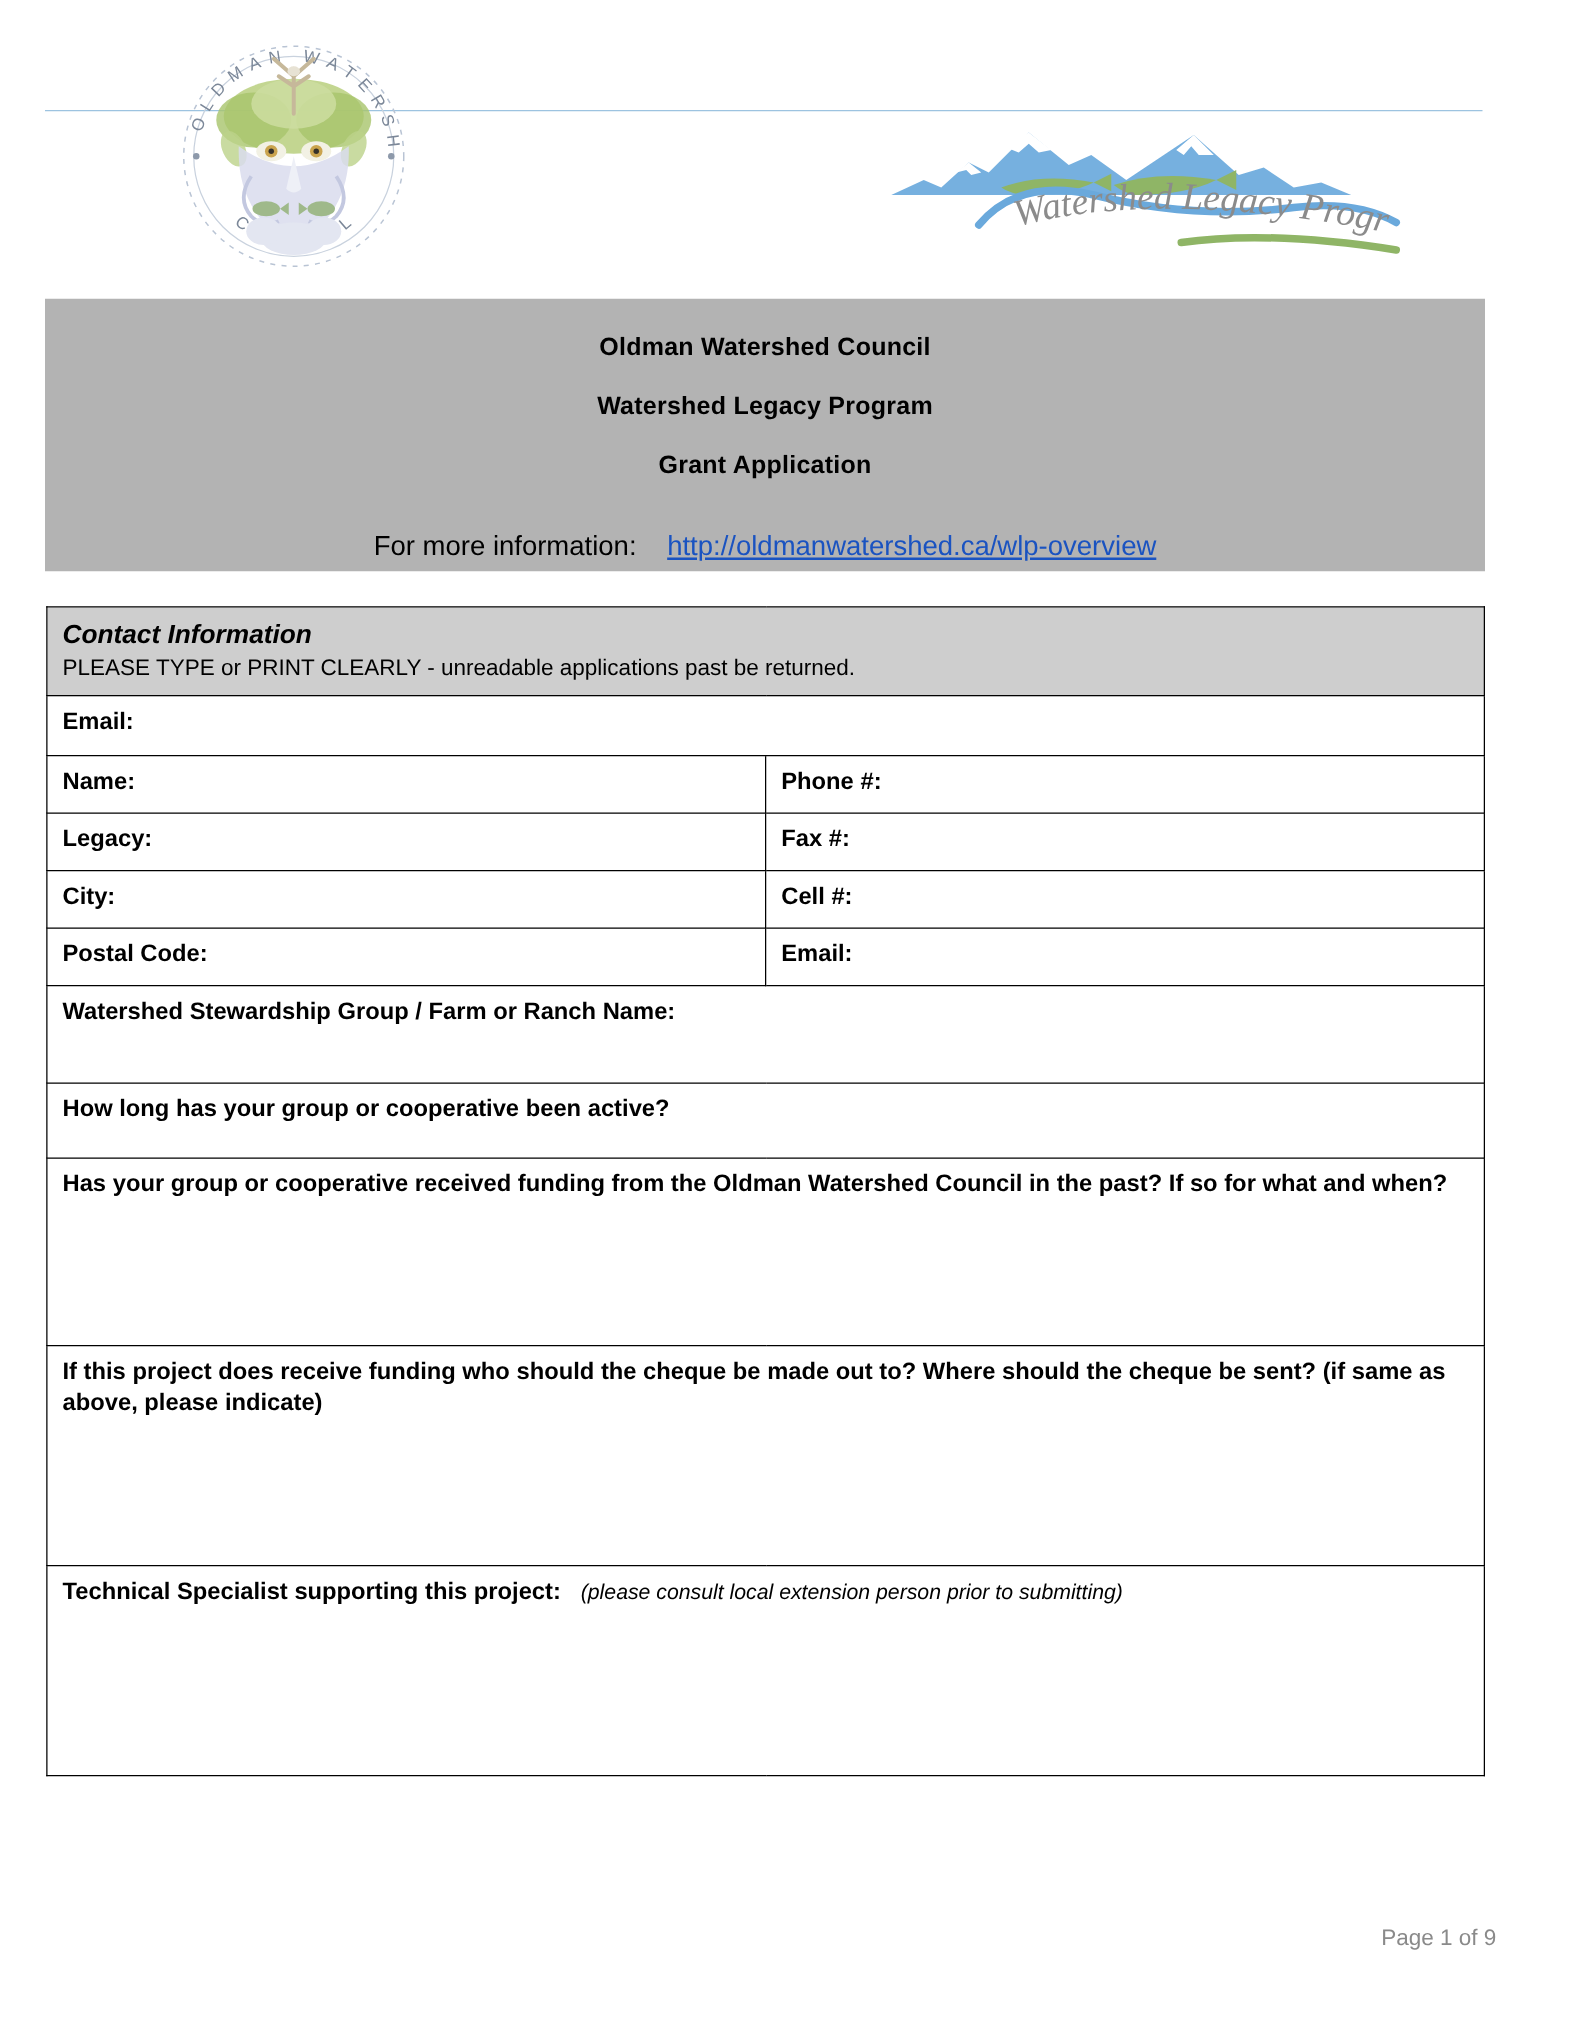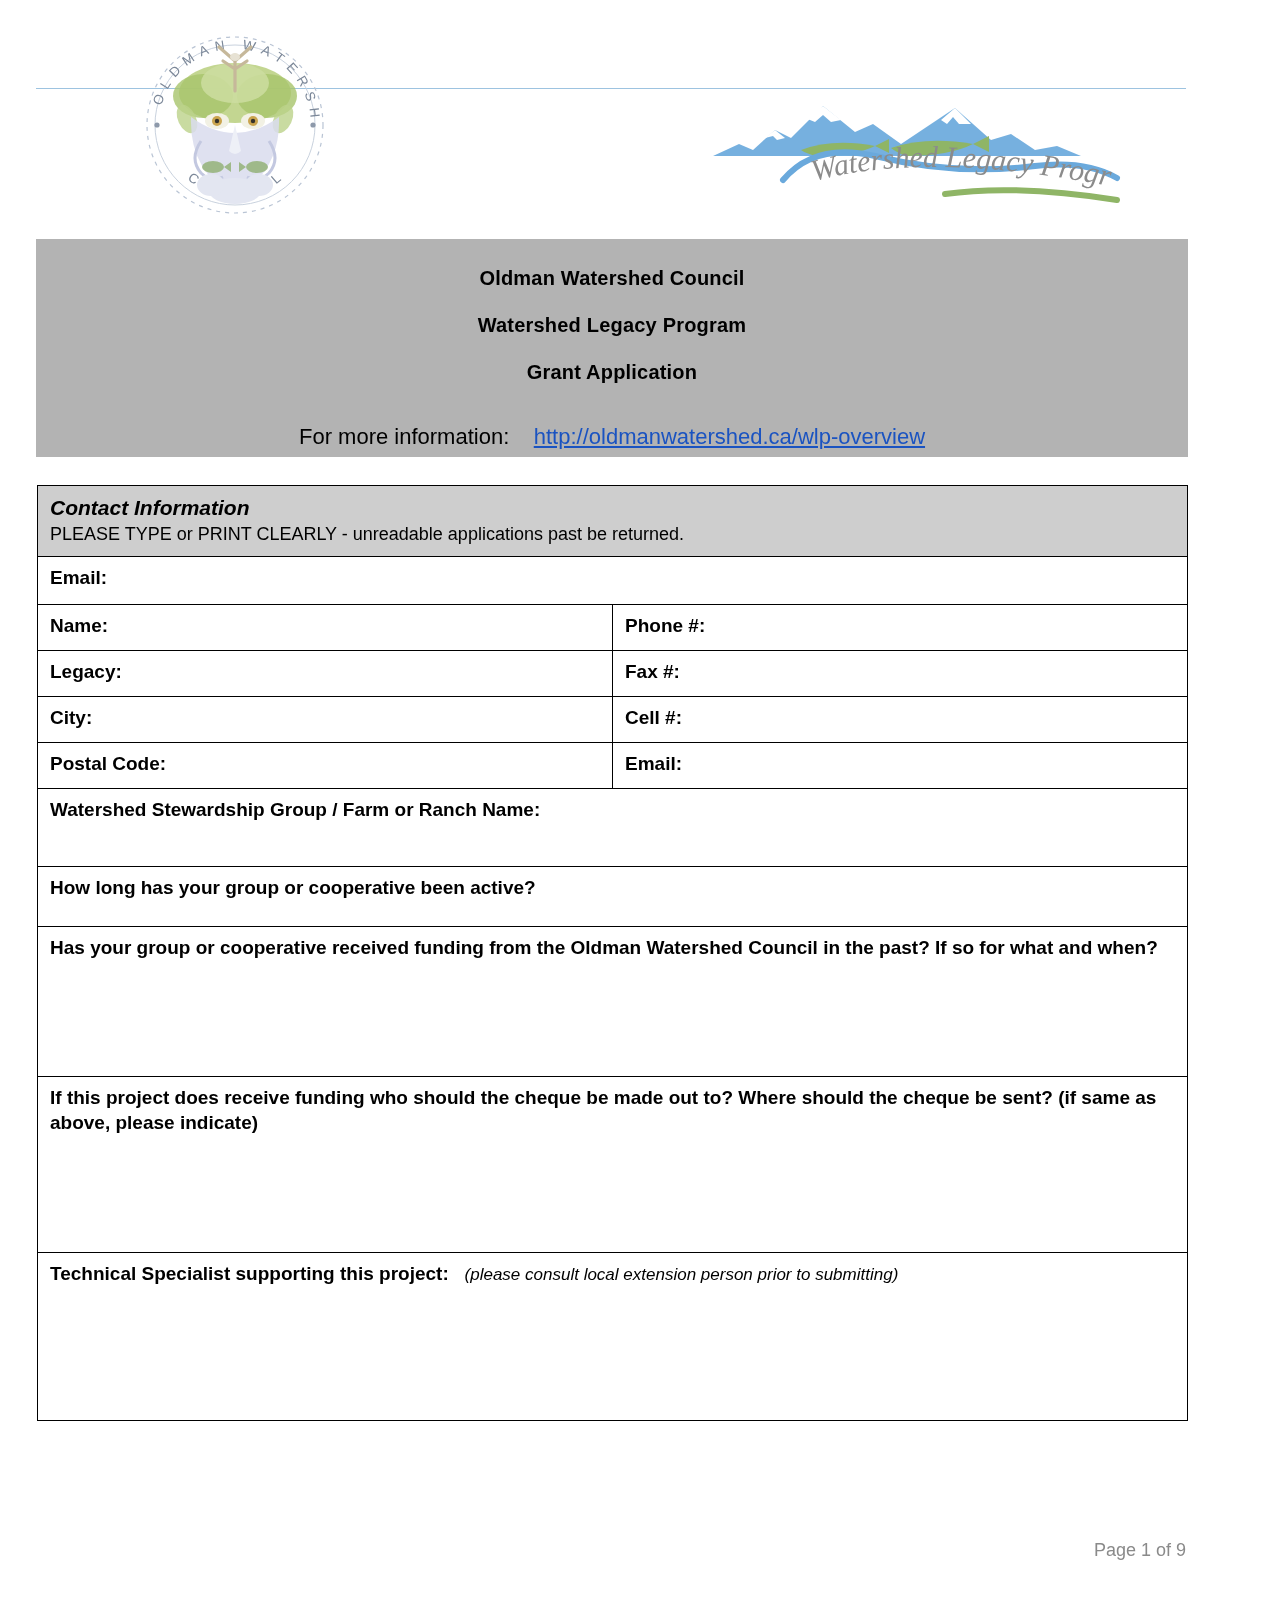--- a/index.html
+++ b/index.html
@@ -127,21 +127,21 @@
   .r-pair    { height: 46px; }
   .r-group   { height: 78px; }
   .r-howlong { height: 60px; }
   .r-funding { height: 150px; }
   .r-cheque  { height: 176px; }
   .r-tech    { height: 168px; }
 
   
   .footer {
     position: absolute;
-    left: 0;
+    left: 11px;
     top: 1540px;
     width: 1186px;
     text-align: right;
     font-size: 18px;
     color: #8a8a8a;
   }
 </style>
 </head>
 <body>
 

